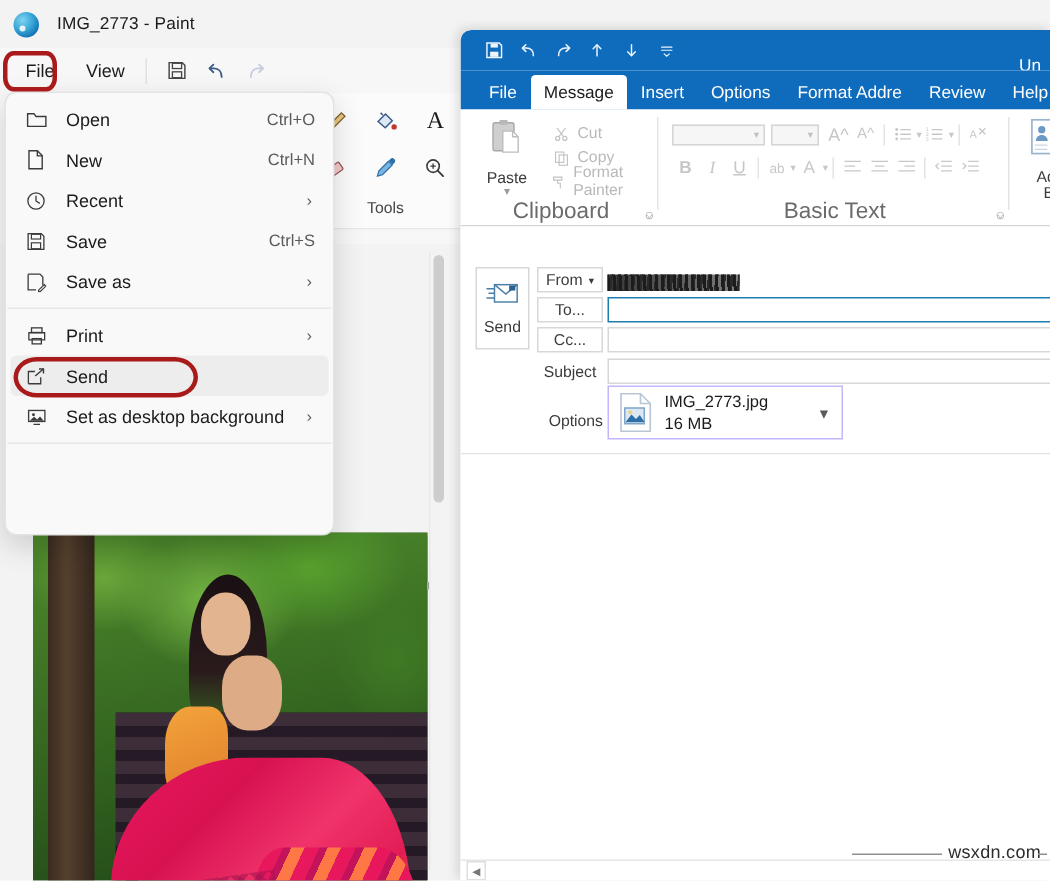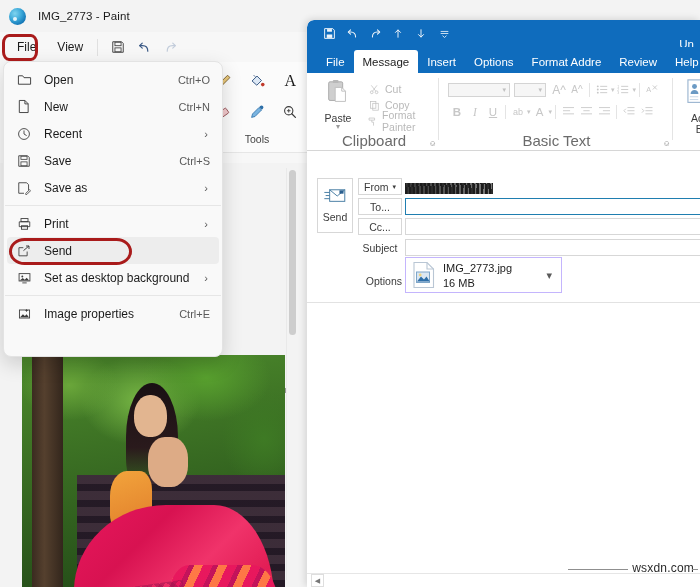--- a/index.html
+++ b/index.html
@@ -517,31 +517,20 @@
           <circle cx="5.5" cy="6.3" r="1.1" fill="#3b3b3b"></circle>
           <path d="M2.6 10.8 6 7.9l2.3 2 2.2-2.2 2.8 3.1z" fill="#3b3b3b"></path>
         </svg>
     </span>
     <span class="mi-label">Set as desktop background</span>
     <span class="mi-chev">›</span>
   </div>
 
   <div class="menu-sep"></div>
 
-  <div class="menu-item">
-    <span class="mi-icon">
-      <svg width="15" height="14" viewBox="0 0 16 16">
-          <rect x="2.2" y="3.4" width="11.6" height="9.2" fill="none" stroke="#3b3b3b" stroke-width="1"></rect>
-          <path d="M3 11.6 6.2 8.3l2.2 2 2-2 2.6 3.3z" fill="#3b3b3b"></path>
-          <path d="M10.4 2.1l.6 1.4 1.4.6-1.4.6-.6 1.4-.6-1.4-1.4-.6 1.4-.6z" fill="#3b3b3b"></path>
-        </svg>
-    </span>
-    <span class="mi-label">Image properties</span>
-    <span class="mi-accel">Ctrl+E</span>
-  </div>
 
   <div class="menu-item">
     
     
   </div>
 </div>
 
 <div id="send-ring"></div>
 <div id="file-ring"></div>
 

